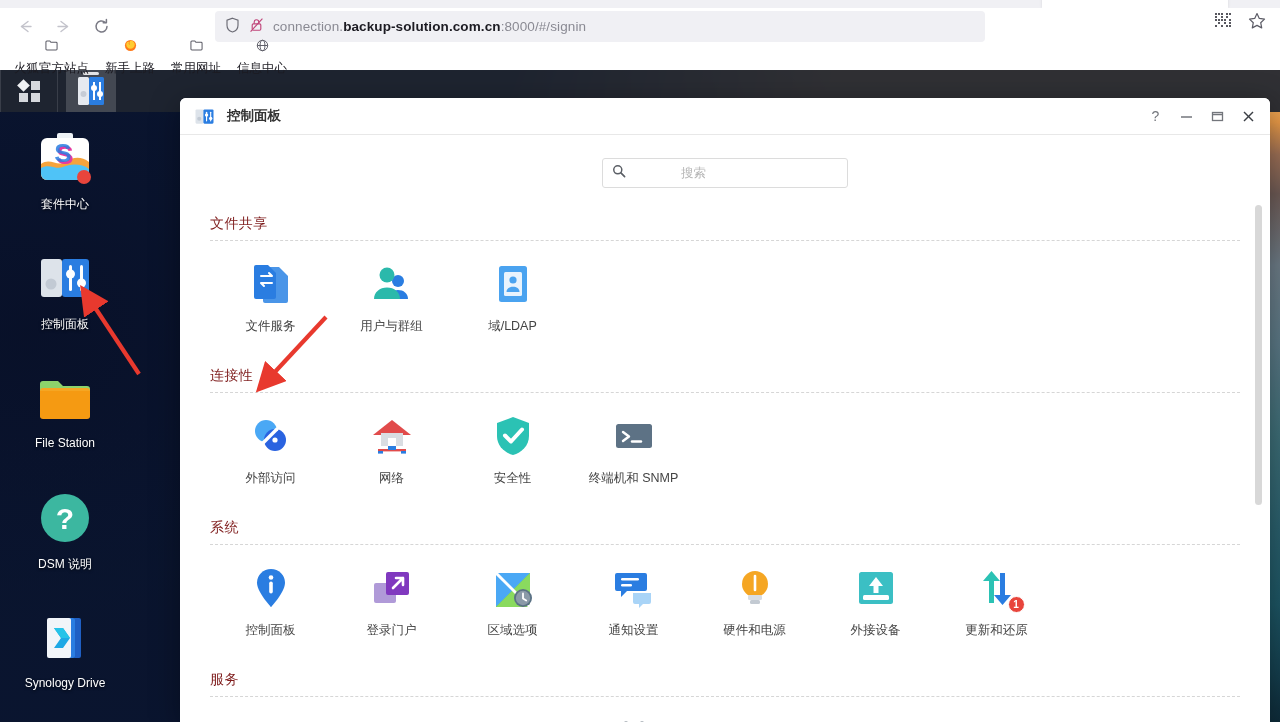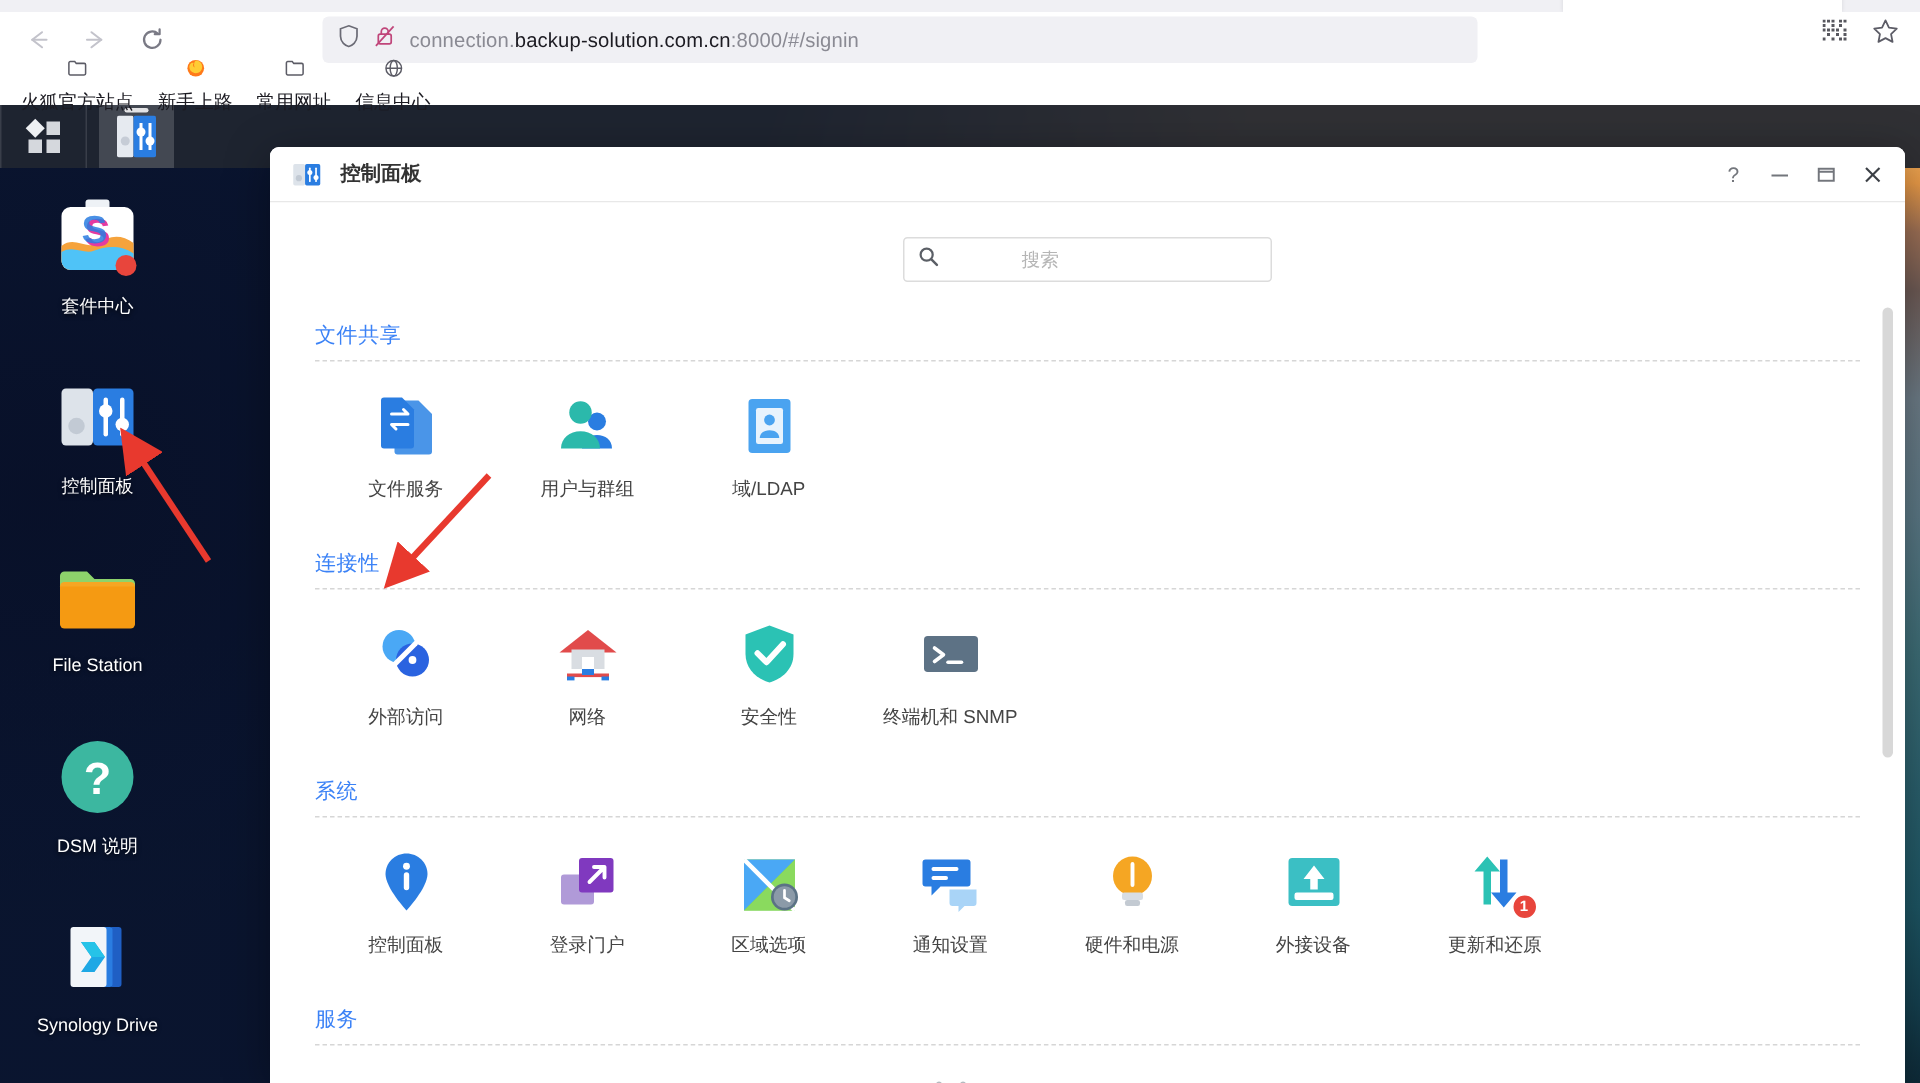--- a/index.html
+++ b/index.html
@@ -43,21 +43,21 @@
     position: absolute; left: 215px; top: 11px;
     width: 770px; height: 31px;
     background: #f0f0f4; border-radius: 4px;
     display: flex; align-items: center; padding: 0 10px;
   }
   .urlbar .shield, .urlbar .lockslash { margin-right: 9px; flex: 0 0 auto; }
   .url-text {
     font-size: 13.5px; color: #8a8a93; white-space: nowrap;
     letter-spacing: 0.1px;
   }
-  .url-text b { color: #1c1b22; font-weight: 400; }
+  .url-text b { color: #1c1b22; font-weight: 700; }
   .url-icons {
     position: absolute; right: 14px; top: 12px;
     display: flex; align-items: center; gap: 16px;
   }
 
   .bookmark-bar {
     position: absolute; top: 45px; left: 0; width: 1280px; height: 25px;
     background: #ffffff;
     display: flex; align-items: center; padding-left: 8px; gap: 4px;
   }
@@ -170,21 +170,21 @@
     font-family: "Liberation Sans", sans-serif;
   }
   .cp-search input::placeholder { color: #b5b5b5; }
 
   .cp-scroll {
     position: absolute; top: 62px; left: 0; right: 0; bottom: 0;
     overflow: hidden; padding: 0 30px 0 30px;
   }
   .cp-section { margin-bottom: 6px; }
   .sec-title {
-    font-size: 14px; color: #3b82f6; padding: 18px 0 7px 0;
+    font-size: 14px; color: #7f1d1d; padding: 18px 0 7px 0;
     letter-spacing: 0.4px;
   }
   .sec-rule {
     border-top: 1px dashed #d6d6d6; margin: 0 0 6px 0;
   }
   .tiles { display: flex; flex-wrap: wrap; }
   .tile {
     width: 121px; padding: 14px 2px 8px 2px;
     display: flex; flex-direction: column; align-items: center;
   }

